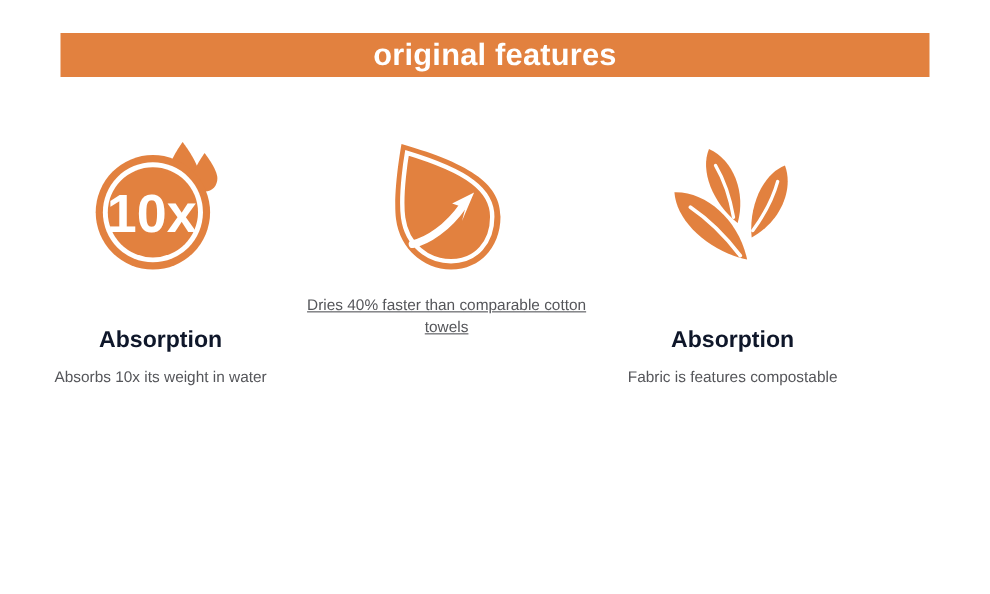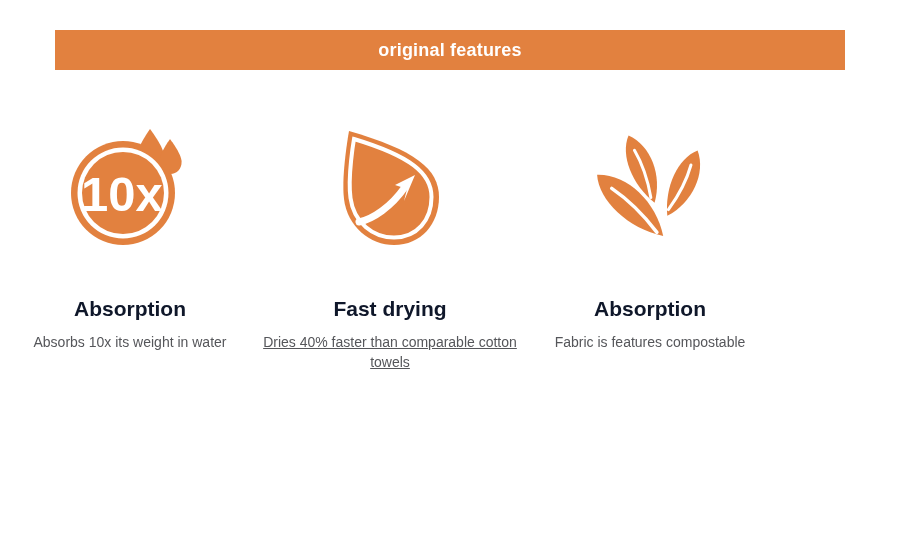--- a/index.html
+++ b/index.html
@@ -27,30 +27,30 @@
     top: 30px;
     width: 790px;
     height: 40px;
     background: #e2813f;
     display: flex;
     align-items: center;
     justify-content: center;
   }
   .banner-title {
     color: #ffffff;
-    font-size: 18px;
+    font-size: 28px;
     font-weight: bold;
     letter-spacing: 0.2px;
     line-height: 1;
   }
 
   
   .features {
     position: absolute;
-    left: 0;
+    left: 16px;
     top: 120px;
     width: 780px;
     display: flex;
     align-items: flex-start;
     justify-content: space-between;
   }
   .feature {
     width: 300px;
     display: flex;
     flex-direction: column;
@@ -121,21 +121,20 @@
           <path d="M18 8 C18 8 10 52 13 76 C16.5 104 39 122 63 122
                    C90 122 108 101 108 74 C108 46 84 27 18 8 Z" fill="#e2813f"></path>
 
           <path d="M23 16 C23 16 16.5 53 19.5 75 C22.8 99.5 42 114.5 63 114.5
                    C86 114.5 100.5 97 100.5 74 C100.5 50 79 33 23 16 Z" fill="none" stroke="#ffffff" stroke-width="4"></path>
 
           <path d="M28 99 C42 96 60 84 74 64" fill="none" stroke="#ffffff" stroke-width="7" stroke-linecap="round"></path>
           <path d="M84 52 L64 62 L76 66 L73 78 Z" fill="#ffffff"></path>
         </svg>
       </div>
-      <div class="feature-heading">Fast drying</div>
       <div class="feature-body">Dries 40% faster than comparable cotton towels</div>
     </div>
 
     <div class="feature feature-3">
       <div class="icon-wrap">
         <svg width="132" height="130" viewBox="0 0 132 130">
 
           <g transform="rotate(-18 60 60)">
             <path d="M60 10 C78 26 80 58 64 82 C48 58 46 26 60 10 Z" fill="#e2813f"></path>
             <path d="M61 26 C65 44 64 62 62 76" fill="none" stroke="#ffffff" stroke-width="3" stroke-linecap="round"></path>

